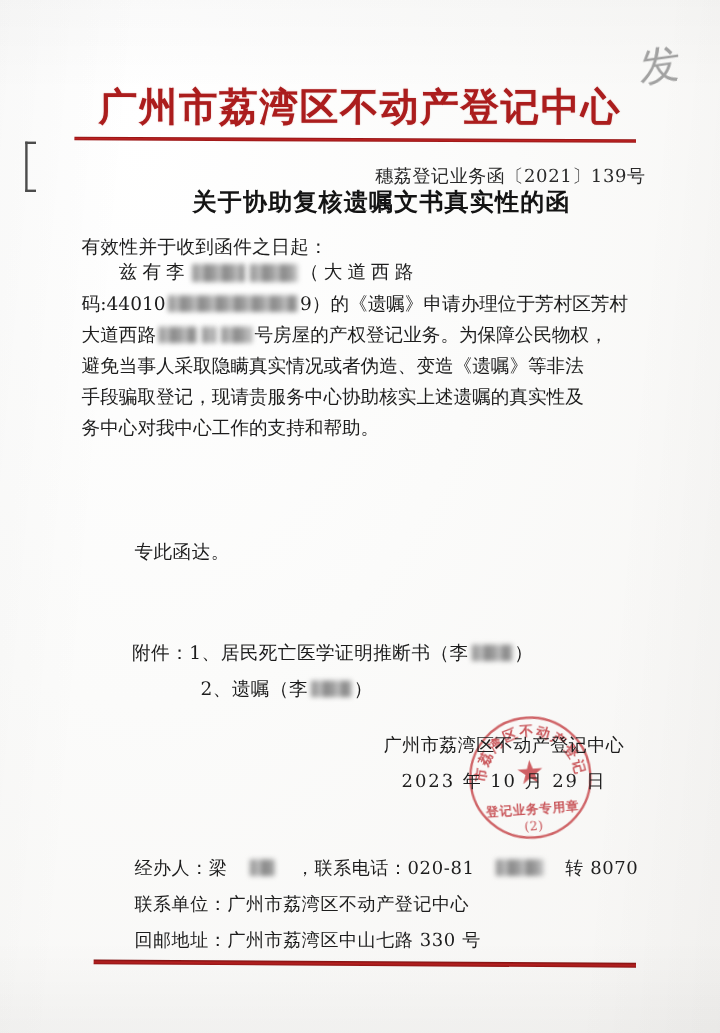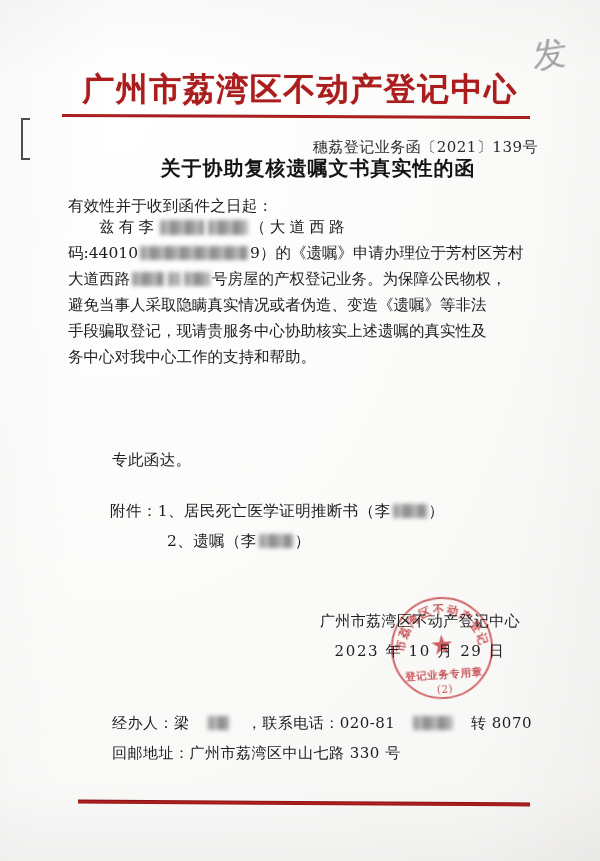--- a/index.html
+++ b/index.html
@@ -152,21 +152,21 @@
     font-size: 15.5px;
     color: #1d1d1d;
     letter-spacing: 0.4px;
     white-space: nowrap;
     margin-left: 13px;
   }
 
   .attachments {
     position: absolute;
     left: 110px;
-    top: 496px;
+    top: 529px;
     width: 400px;
   }
   .attach-line {
     font-size: 15.5px;
     color: #1d1d1d;
     line-height: 30px;
     height: 30px;
     white-space: nowrap;
     display: flex;
     align-items: center;
@@ -377,17 +377,18 @@
   <div class="sig-date">2023 年 10 月 29 日</div>
 
   <div class="footer">
     <div class="footer-line">
       <span>经办人：梁</span>
       <span class="redact" style="width:32px"></span>
       <span>，联系电话：020-81</span>
       <span class="redact" style="width:60px"></span>
       <span>转 8070</span>
     </div>
+    <div class="footer-line">联系单位：广州市荔湾区不动产登记中心</div>
     <div class="footer-line">回邮地址：广州市荔湾区中山七路 330 号</div>
   </div>
 
   <div class="rule-bottom"></div>
 </div>
 
 </body></html>

